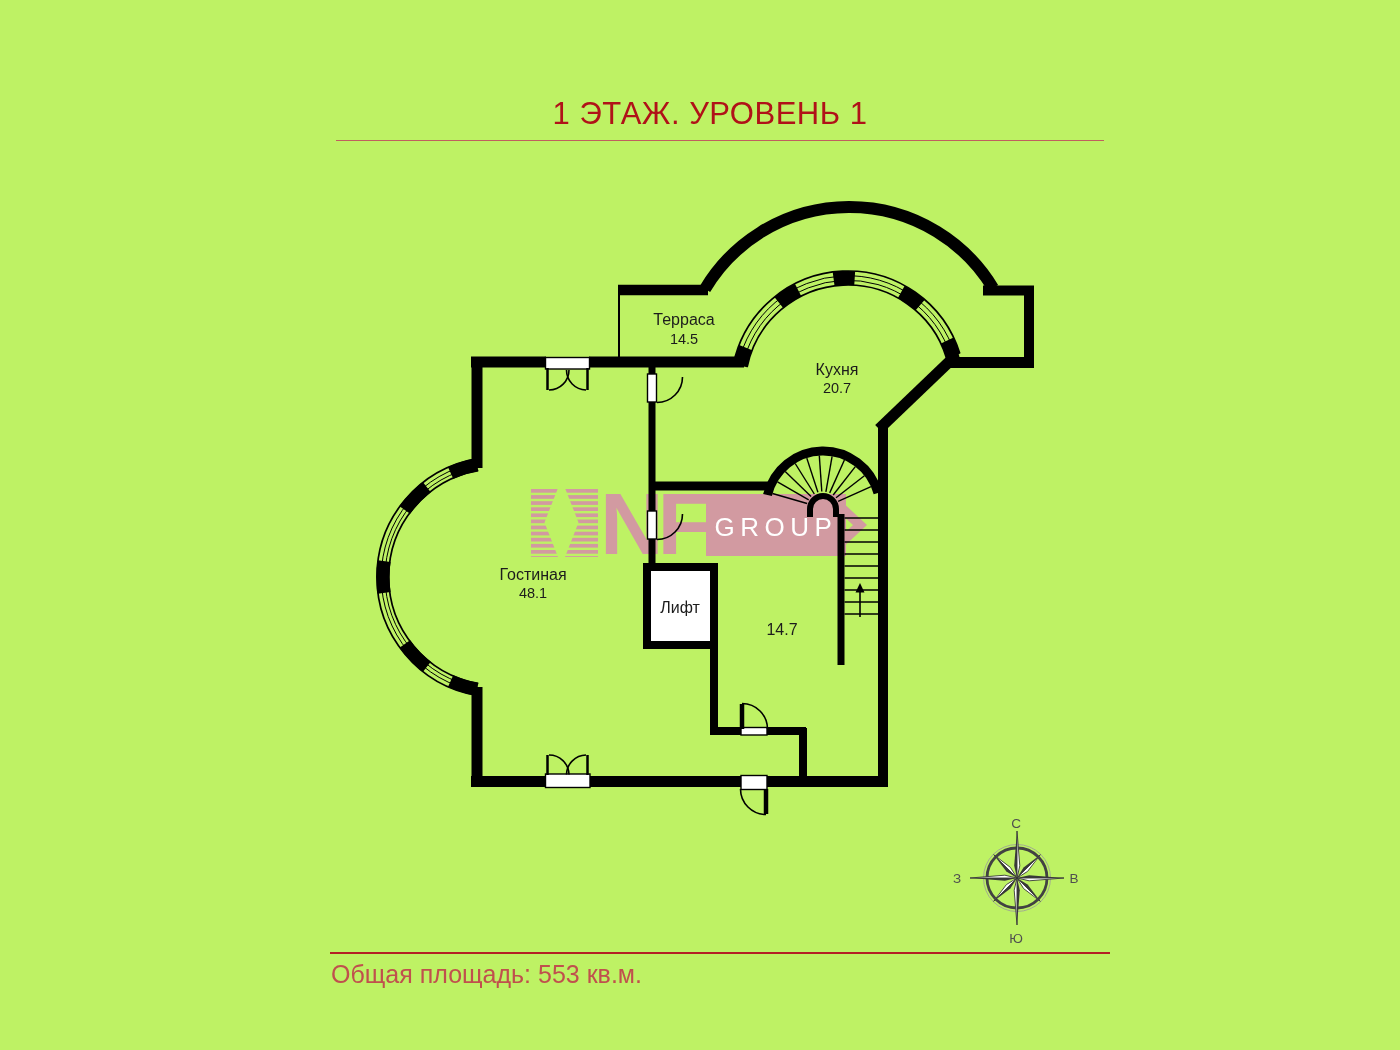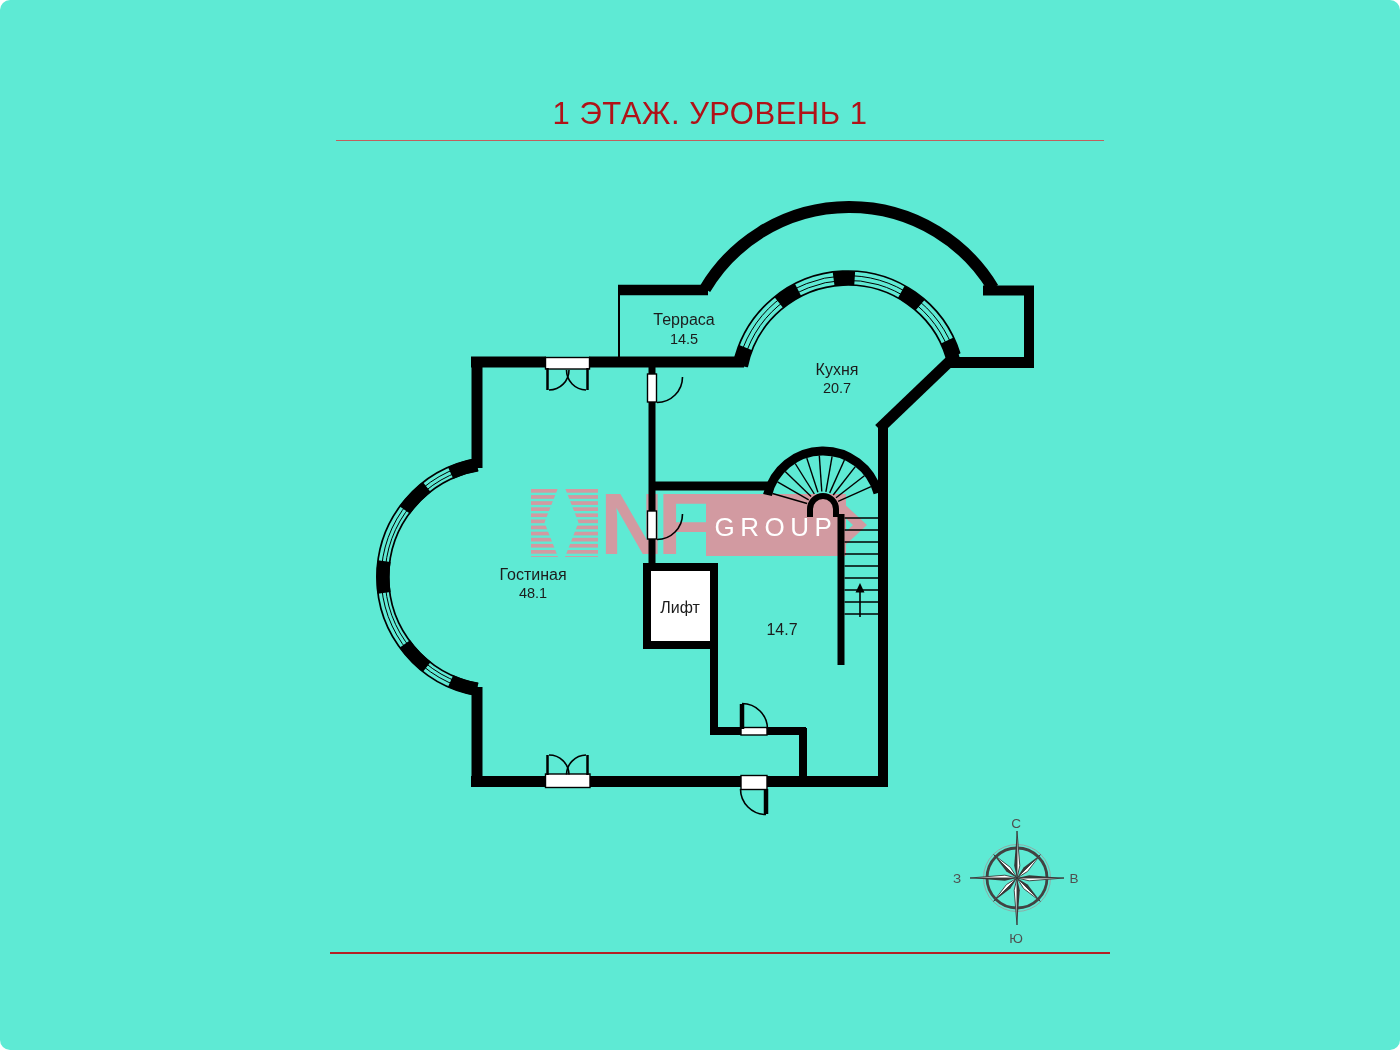--- a/index.html
+++ b/index.html
@@ -1,17 +1,17 @@
 <!DOCTYPE html>
 <html><head>
 <meta charset="utf-8">
 <style>
   html,body{margin:0;padding:0;background:#ffffff;width:1400px;height:1050px;overflow:hidden;
             font-family:"Liberation Sans", sans-serif;}
-  #stage{position:absolute;left:0;top:0;width:1400px;height:1050px;background:#5eead4;border-radius:10px;}
+  #stage{position:absolute;left:0;top:0;width:1400px;height:1050px;background:#bef264;}
   #plan-svg{position:absolute;left:0;top:0;}
   .page-title{position:absolute;left:310px;top:96px;width:800px;text-align:center;
               font-size:31px;letter-spacing:.5px;color:#b01218;}
   .title-rule{position:absolute;left:336px;top:140px;width:768px;border-top:1.5px solid #c0605e;}
   .footer-rule{position:absolute;left:330px;top:952px;width:780px;border-top:2px solid #b32025;}
   .footer-text{position:absolute;left:331px;top:960px;font-size:25px;color:#c0504d;}
   text{font-family:"Liberation Sans", sans-serif;}
   .room-name{font-size:16px;fill:#1c1c1c;}
   .room-area{font-size:14.5px;fill:#1c1c1c;}
   .compass-label{font-size:13.5px;fill:#4f4f4f;}
@@ -196,13 +196,14 @@
       </g>
     <g>
       <text class="compass-label" x="1016" y="828" text-anchor="middle">С</text>
       <text class="compass-label" x="1016" y="943" text-anchor="middle">Ю</text>
       <text class="compass-label" x="957" y="883" text-anchor="middle">З</text>
       <text class="compass-label" x="1074" y="883" text-anchor="middle">В</text>
     </g>
   </svg>
 
   <div class="footer-rule"></div>
+  <div class="footer-text">Общая площадь: 553 кв.м.</div>
 </div>
 
 </body></html>

